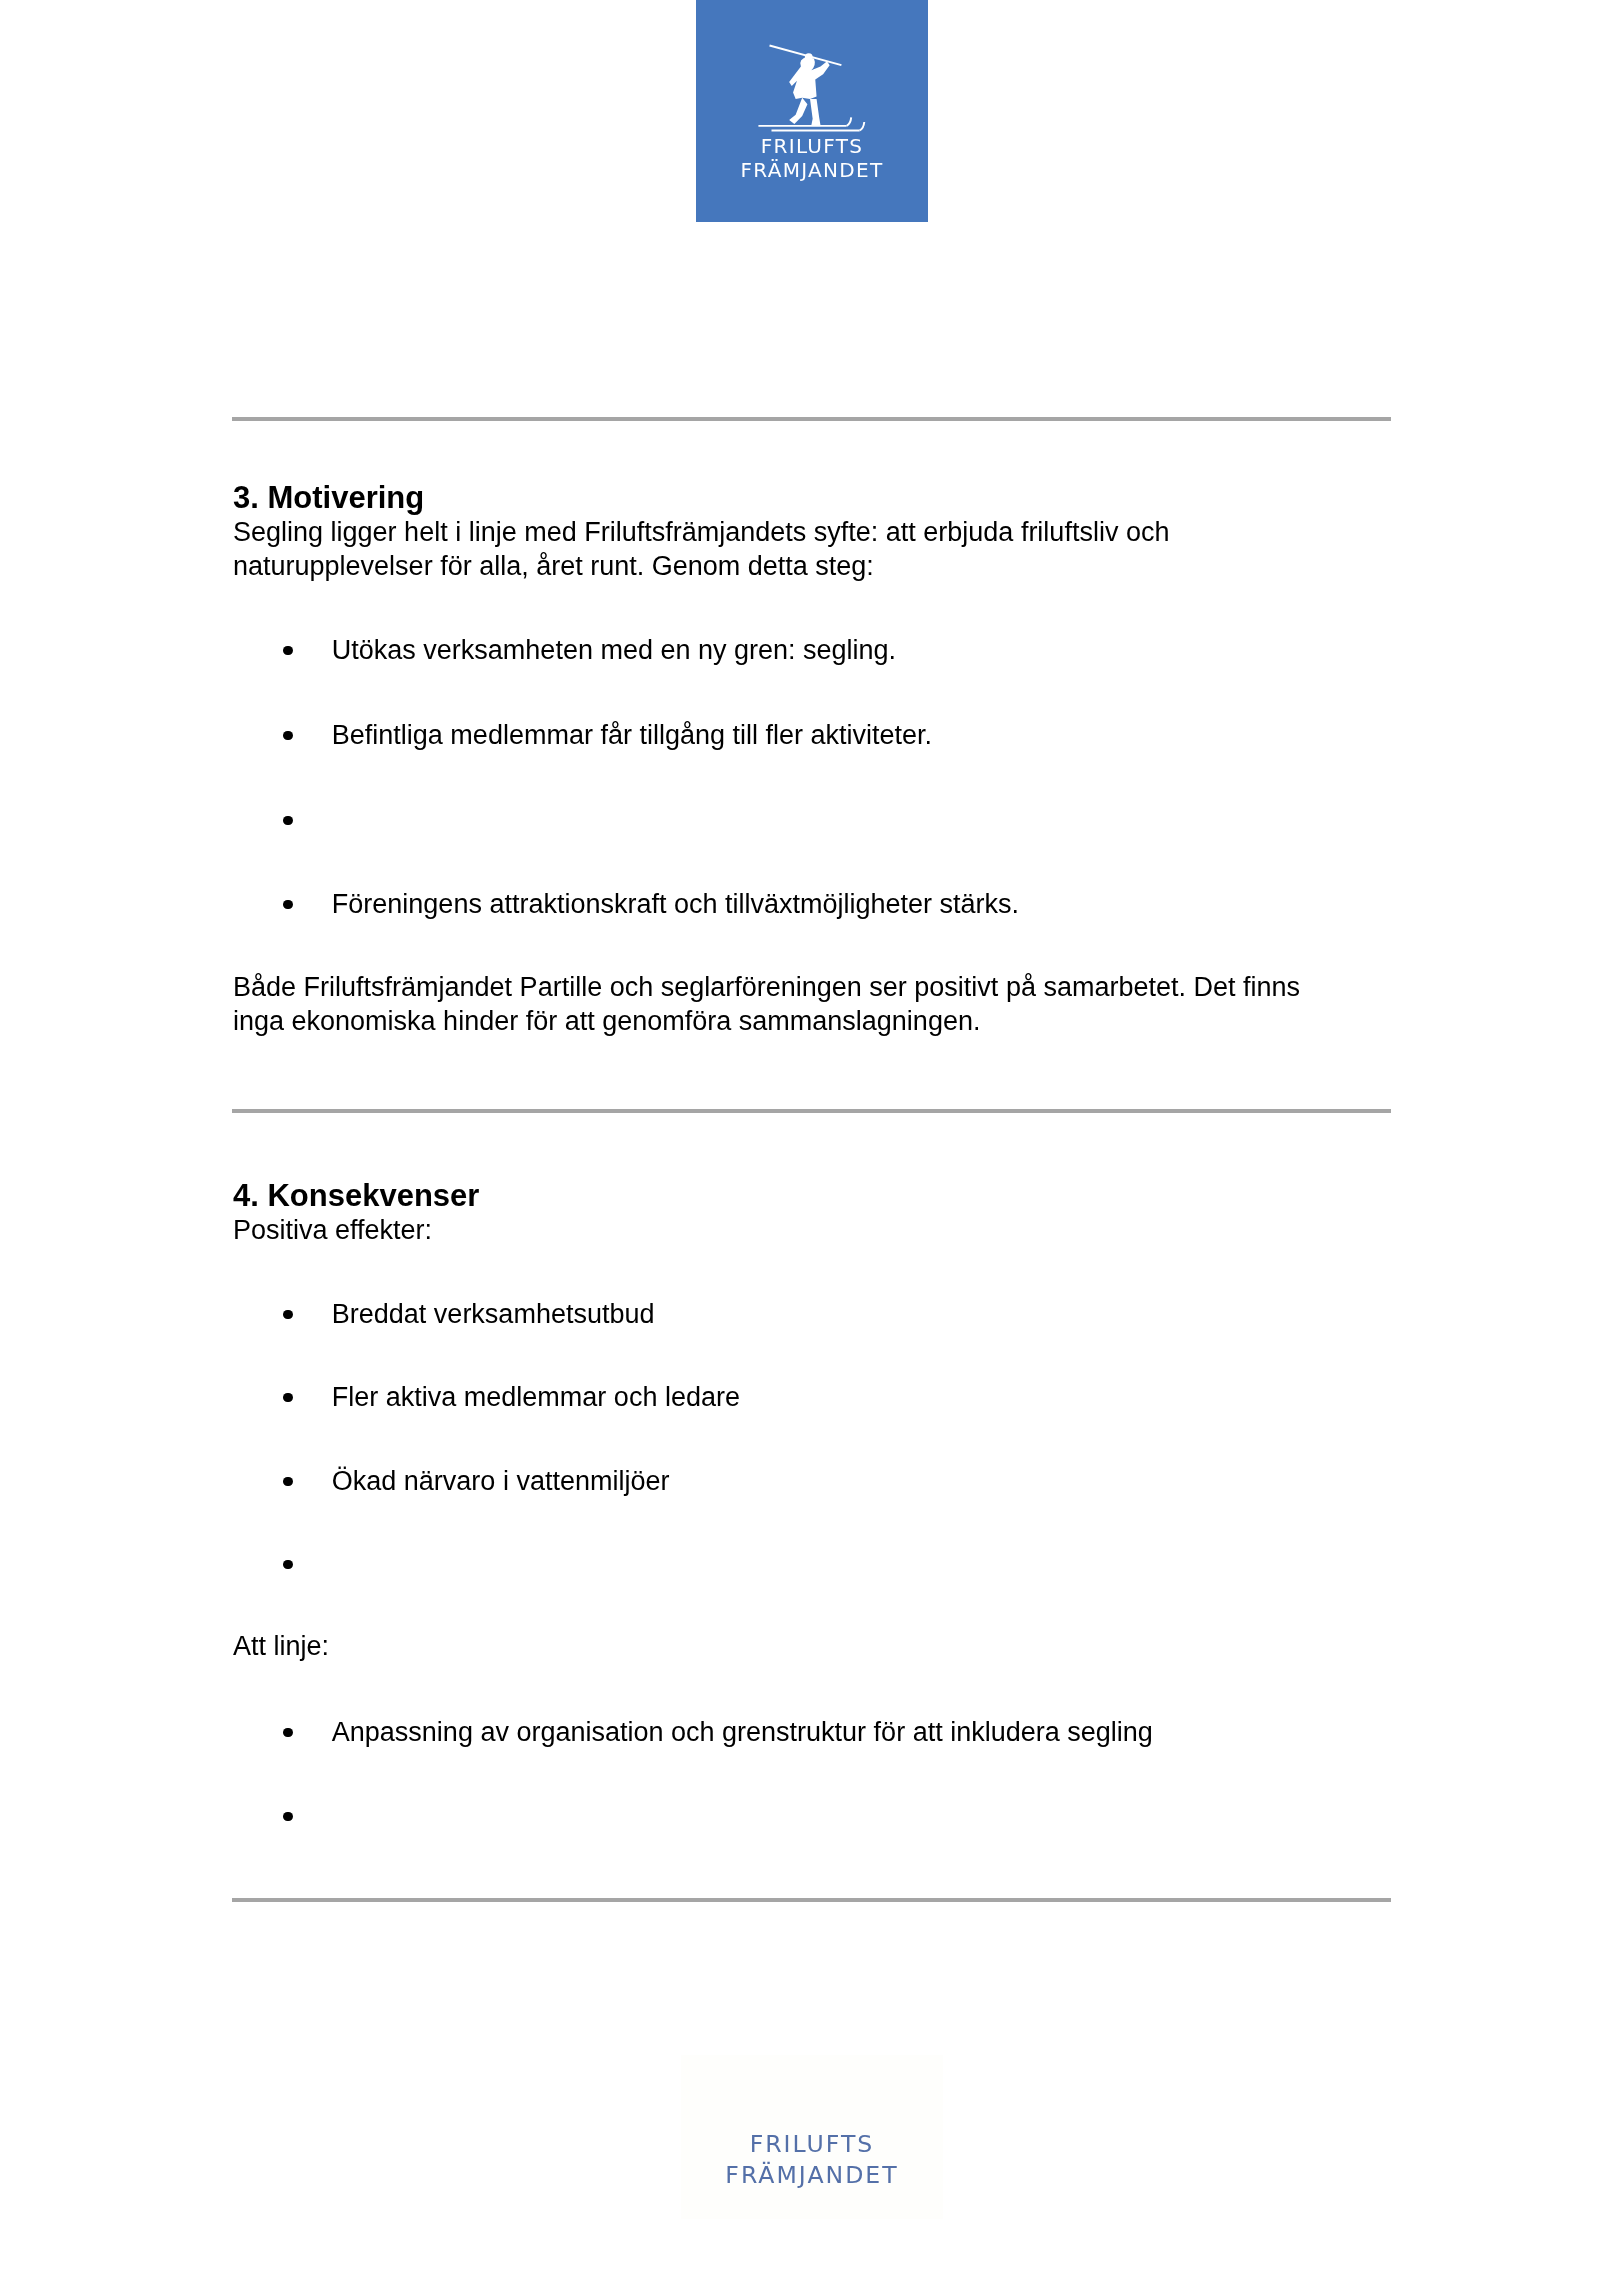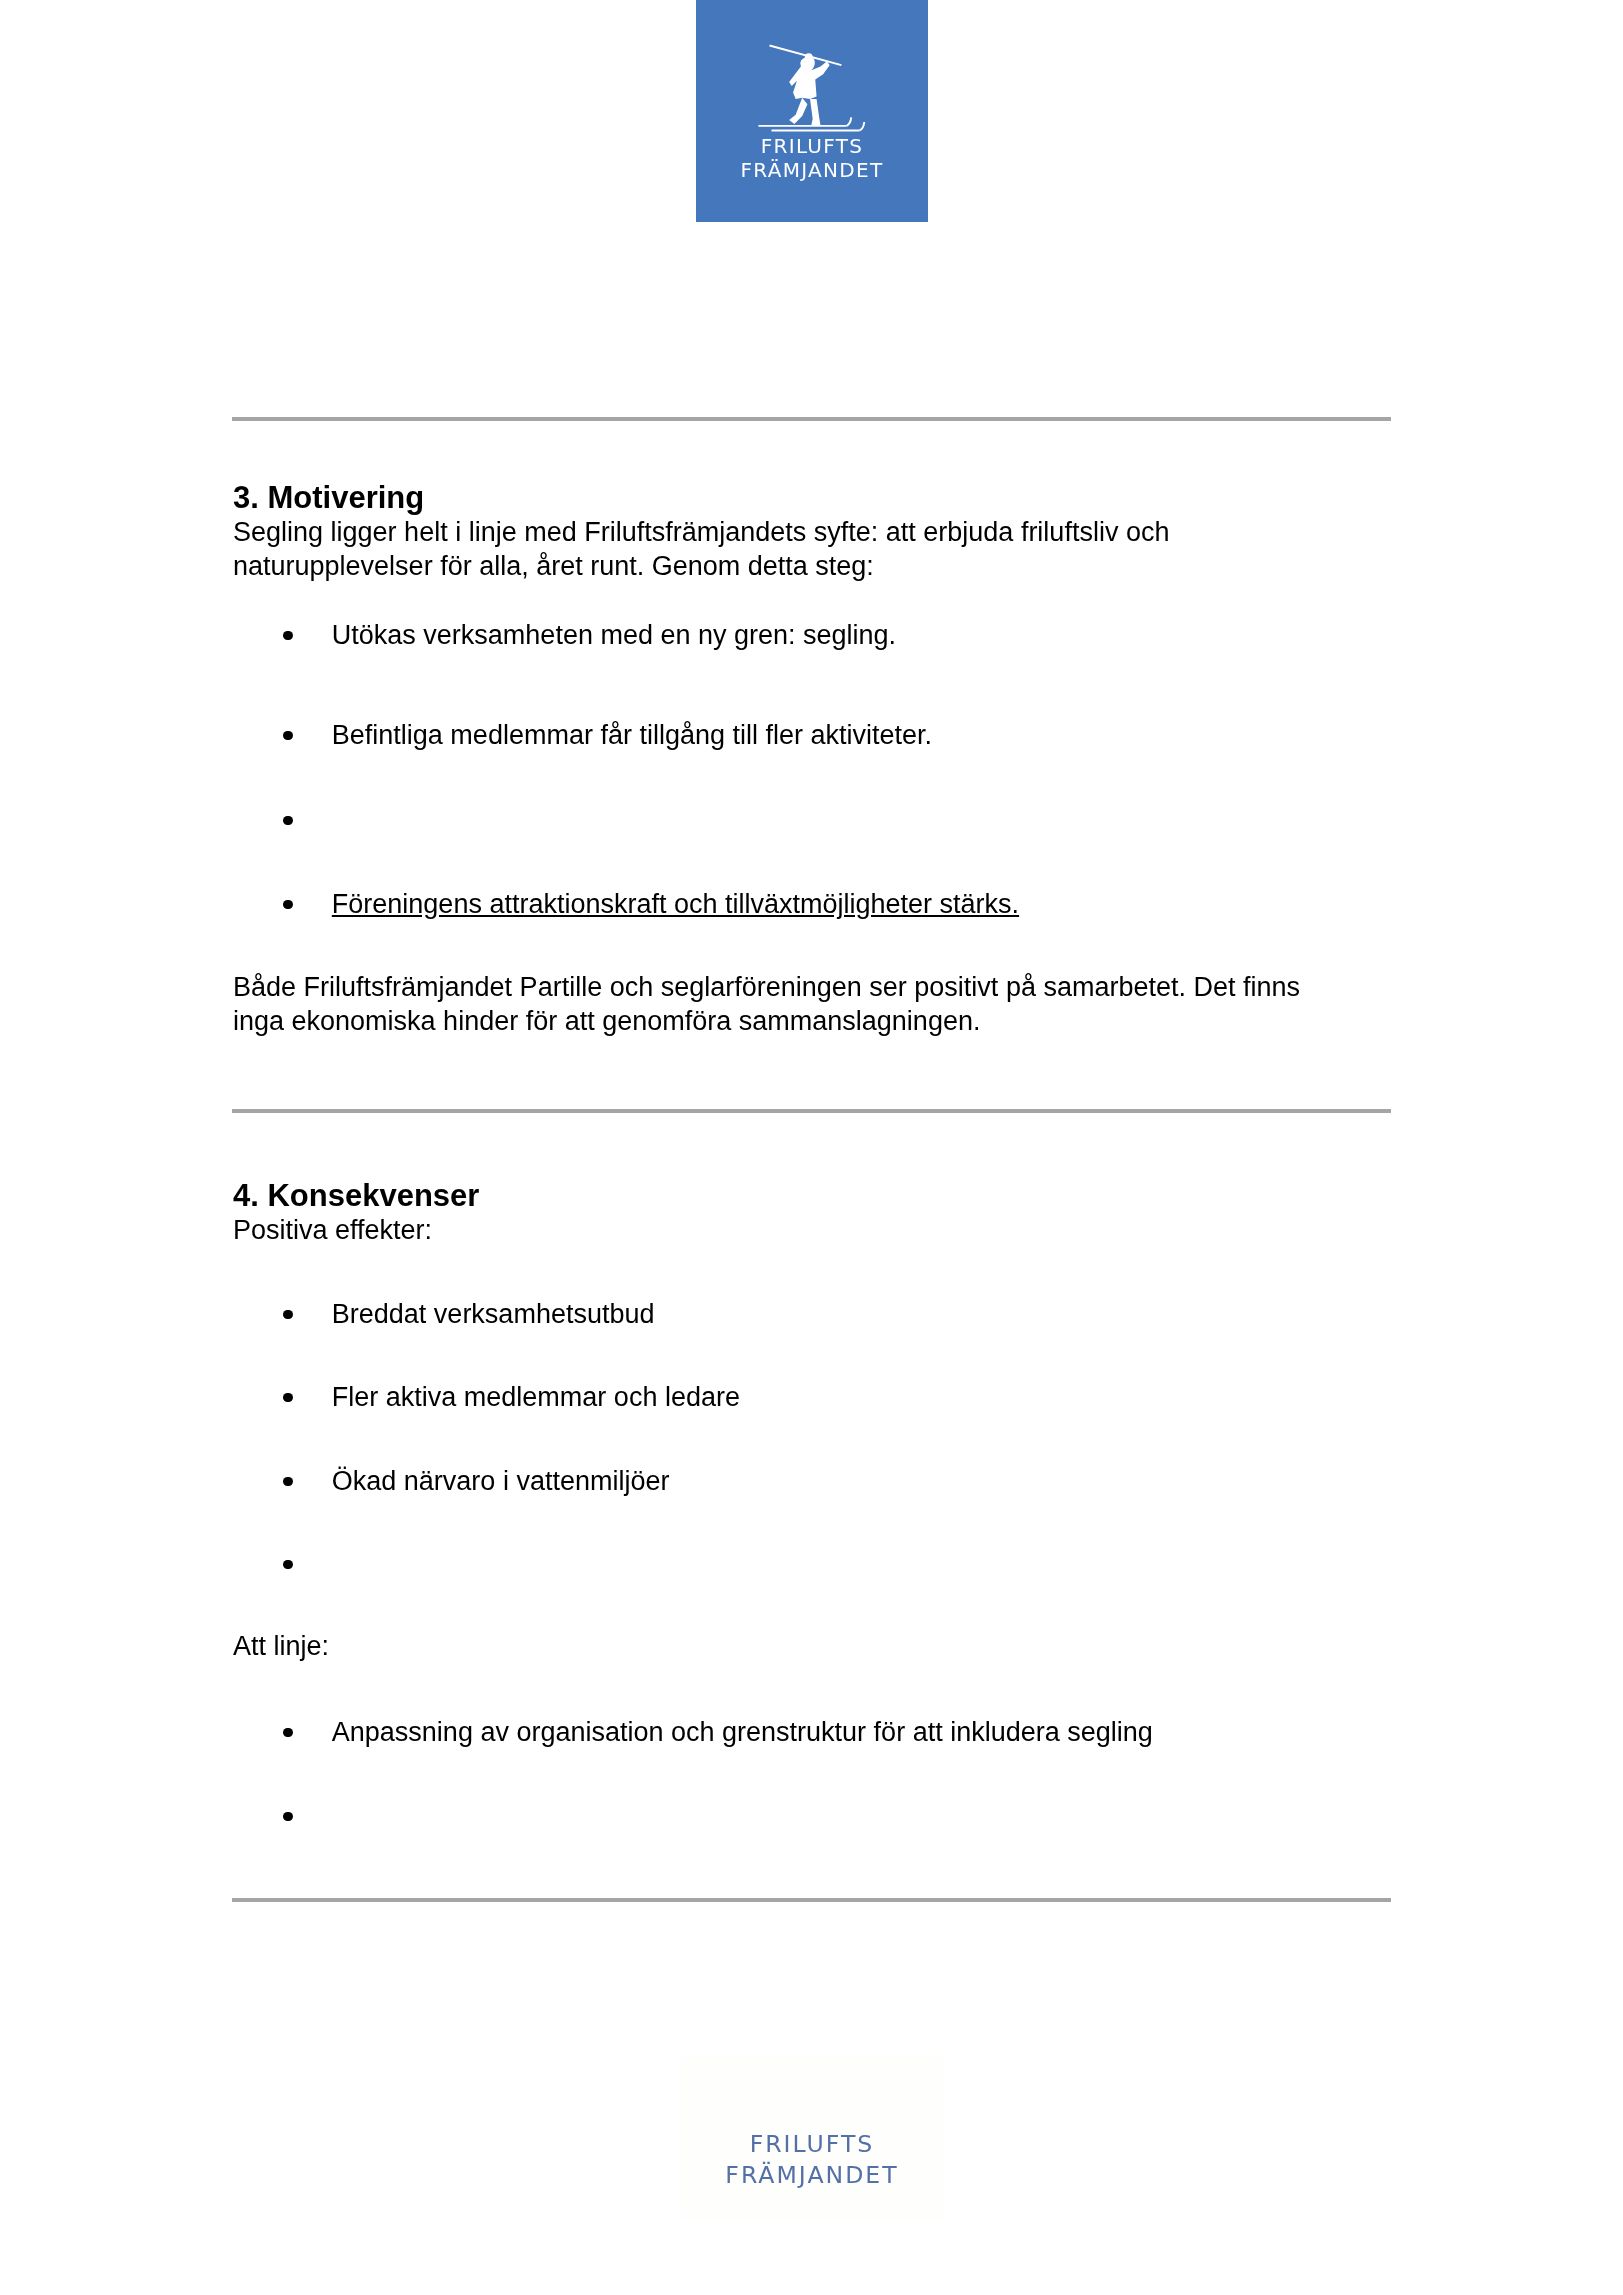--- a/index.html
+++ b/index.html
@@ -35,24 +35,24 @@
   <div class="logo-text" style="top:135px;">FRILUFTS</div>
   <div class="logo-text" style="top:159px;">FRÄMJANDET</div>
 </div>
 
 <div class="rule" style="top:417px;"></div>
 
 <div class="h" style="top:481px;">3. Motivering</div>
 <div class="p" style="top:515px;">Segling ligger helt i linje med Friluftsfrämjandets syfte: att erbjuda friluftsliv och</div>
 <div class="p" style="top:549px;">naturupplevelser för alla, året runt. Genom detta steg:</div>
 
-<div class="li" style="top:618px;"><span class="bullet"></span><span>Utökas verksamheten med en ny gren: segling.</span></div>
+<div class="li" style="top:633px;"><span class="bullet"></span><span>Utökas verksamheten med en ny gren: segling.</span></div>
 <div class="li" style="top:718px;"><span class="bullet"></span><span>Befintliga medlemmar får tillgång till fler aktiviteter.</span></div>
 <div class="li" style="top:803px;"><span class="bullet"></span></div>
-<div class="li" style="top:887px;text-decoration:underline;"><span class="bullet"></span><span>Föreningens attraktionskraft och tillväxtmöjligheter stärks.</span></div>
+<div class="li" style="top:887px;"><span class="bullet"></span><span>Föreningens attraktionskraft och tillväxtmöjligheter stärks.</span></div>
 
 <div class="p" style="top:970px;">Både Friluftsfrämjandet Partille och seglarföreningen ser positivt på samarbetet. Det finns</div>
 <div class="p" style="top:1004px;">inga ekonomiska hinder för att genomföra sammanslagningen.</div>
 
 <div class="rule" style="top:1109px;"></div>
 
 <div class="h" style="top:1179px;">4. Konsekvenser</div>
 <div class="p" style="top:1213px;">Positiva effekter:</div>
 
 <div class="li" style="top:1297px;"><span class="bullet"></span><span>Breddat verksamhetsutbud</span></div>

